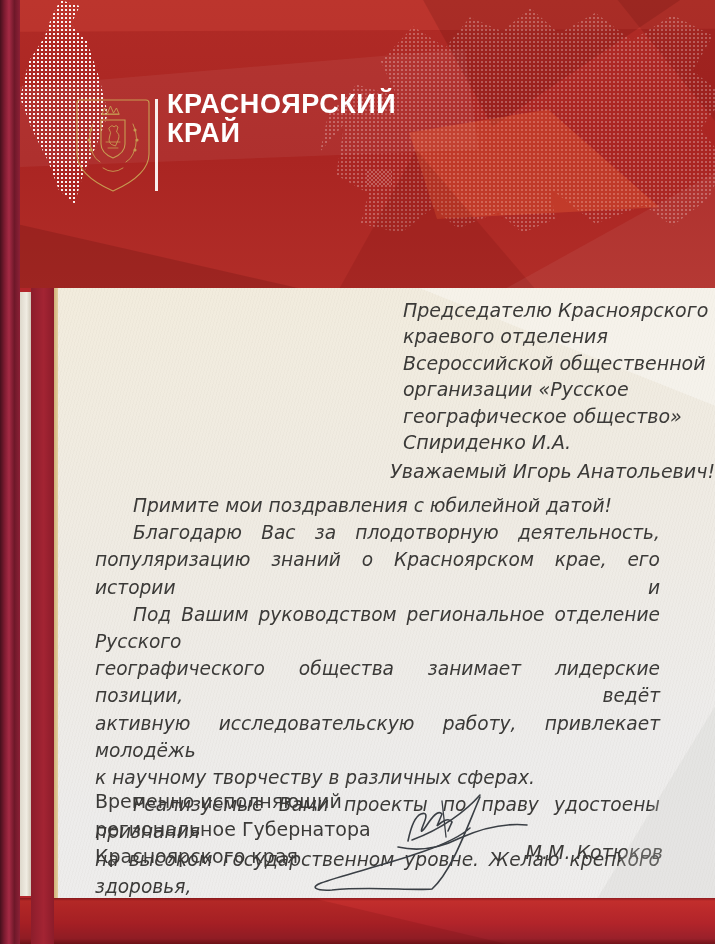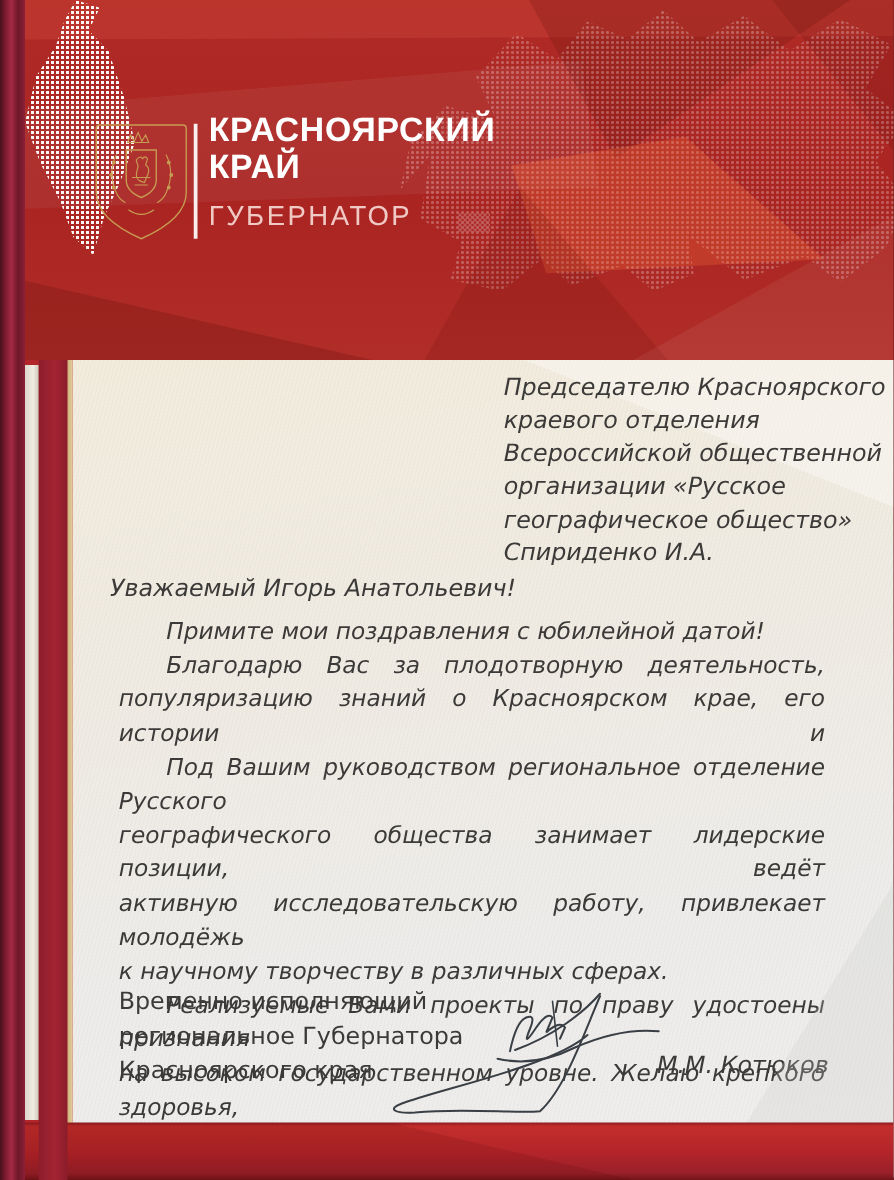--- a/index.html
+++ b/index.html
@@ -60,21 +60,21 @@
         color:#3b3a38;}
   .paper::before{content:"";position:absolute;inset:0;pointer-events:none;
         background:repeating-linear-gradient(105deg,rgba(110,100,85,.03) 0 1px,transparent 1px 3px);}
   .paper::after{content:"";position:absolute;inset:0;pointer-events:none;
         background:rgba(205,202,198,.25);clip-path:polygon(78% 100%,100% 64%,100% 100%);}
   .paper .facet2{position:absolute;inset:0;pointer-events:none;
         background:rgba(255,255,255,.35);clip-path:polygon(55% 0,100% 0,100% 18%);}
 
   .recipient{position:absolute;left:345px;top:9px;font-style:italic;font-size:19px;
         line-height:26.4px;}
-  .salutation{position:absolute;left:30px;right:0;top:172px;text-align:left;
+  .salutation{position:absolute;left:30px;right:0;top:172px;text-align:right;
         font-style:italic;font-size:19px;}
   .letterbody{position:absolute;left:37px;right:55px;top:204px;font-style:italic;
         font-size:18.6px;line-height:27.2px;}
   .jline{text-align:justify;text-align-last:justify;white-space:normal;}
   .jline.first{text-indent:38px;}
   .jline.last{text-align-last:left;}
 
   .signer-position{position:absolute;left:37px;top:500px;font-size:19px;
         line-height:27.5px;}
   .signer-name{position:absolute;right:52px;top:553px;font-style:italic;font-size:19px;}
@@ -119,21 +119,20 @@
         <circle cx="60" cy="32" r="1" fill="#c79c52"></circle>
       <circle cx="62" cy="42" r="1" fill="#c79c52"></circle>
         <circle cx="60" cy="52" r="1" fill="#c79c52"></circle>
     </svg>
 
     <div class="hdr-divider"></div>
 
     <div class="titleblock">
       <div class="region">КРАСНОЯРСКИЙ</div>
       <div class="region">КРАЙ</div>
-      <div class="office">ГУБЕРНАТОР</div>
     </div>
   </div>
 
   <div class="spine"></div>
   <div class="cover-band"></div>
   <div class="page-edge"></div>
   <div class="paper-edge-line"></div>
 
   <div class="paper">
     <div class="facet2"></div>

